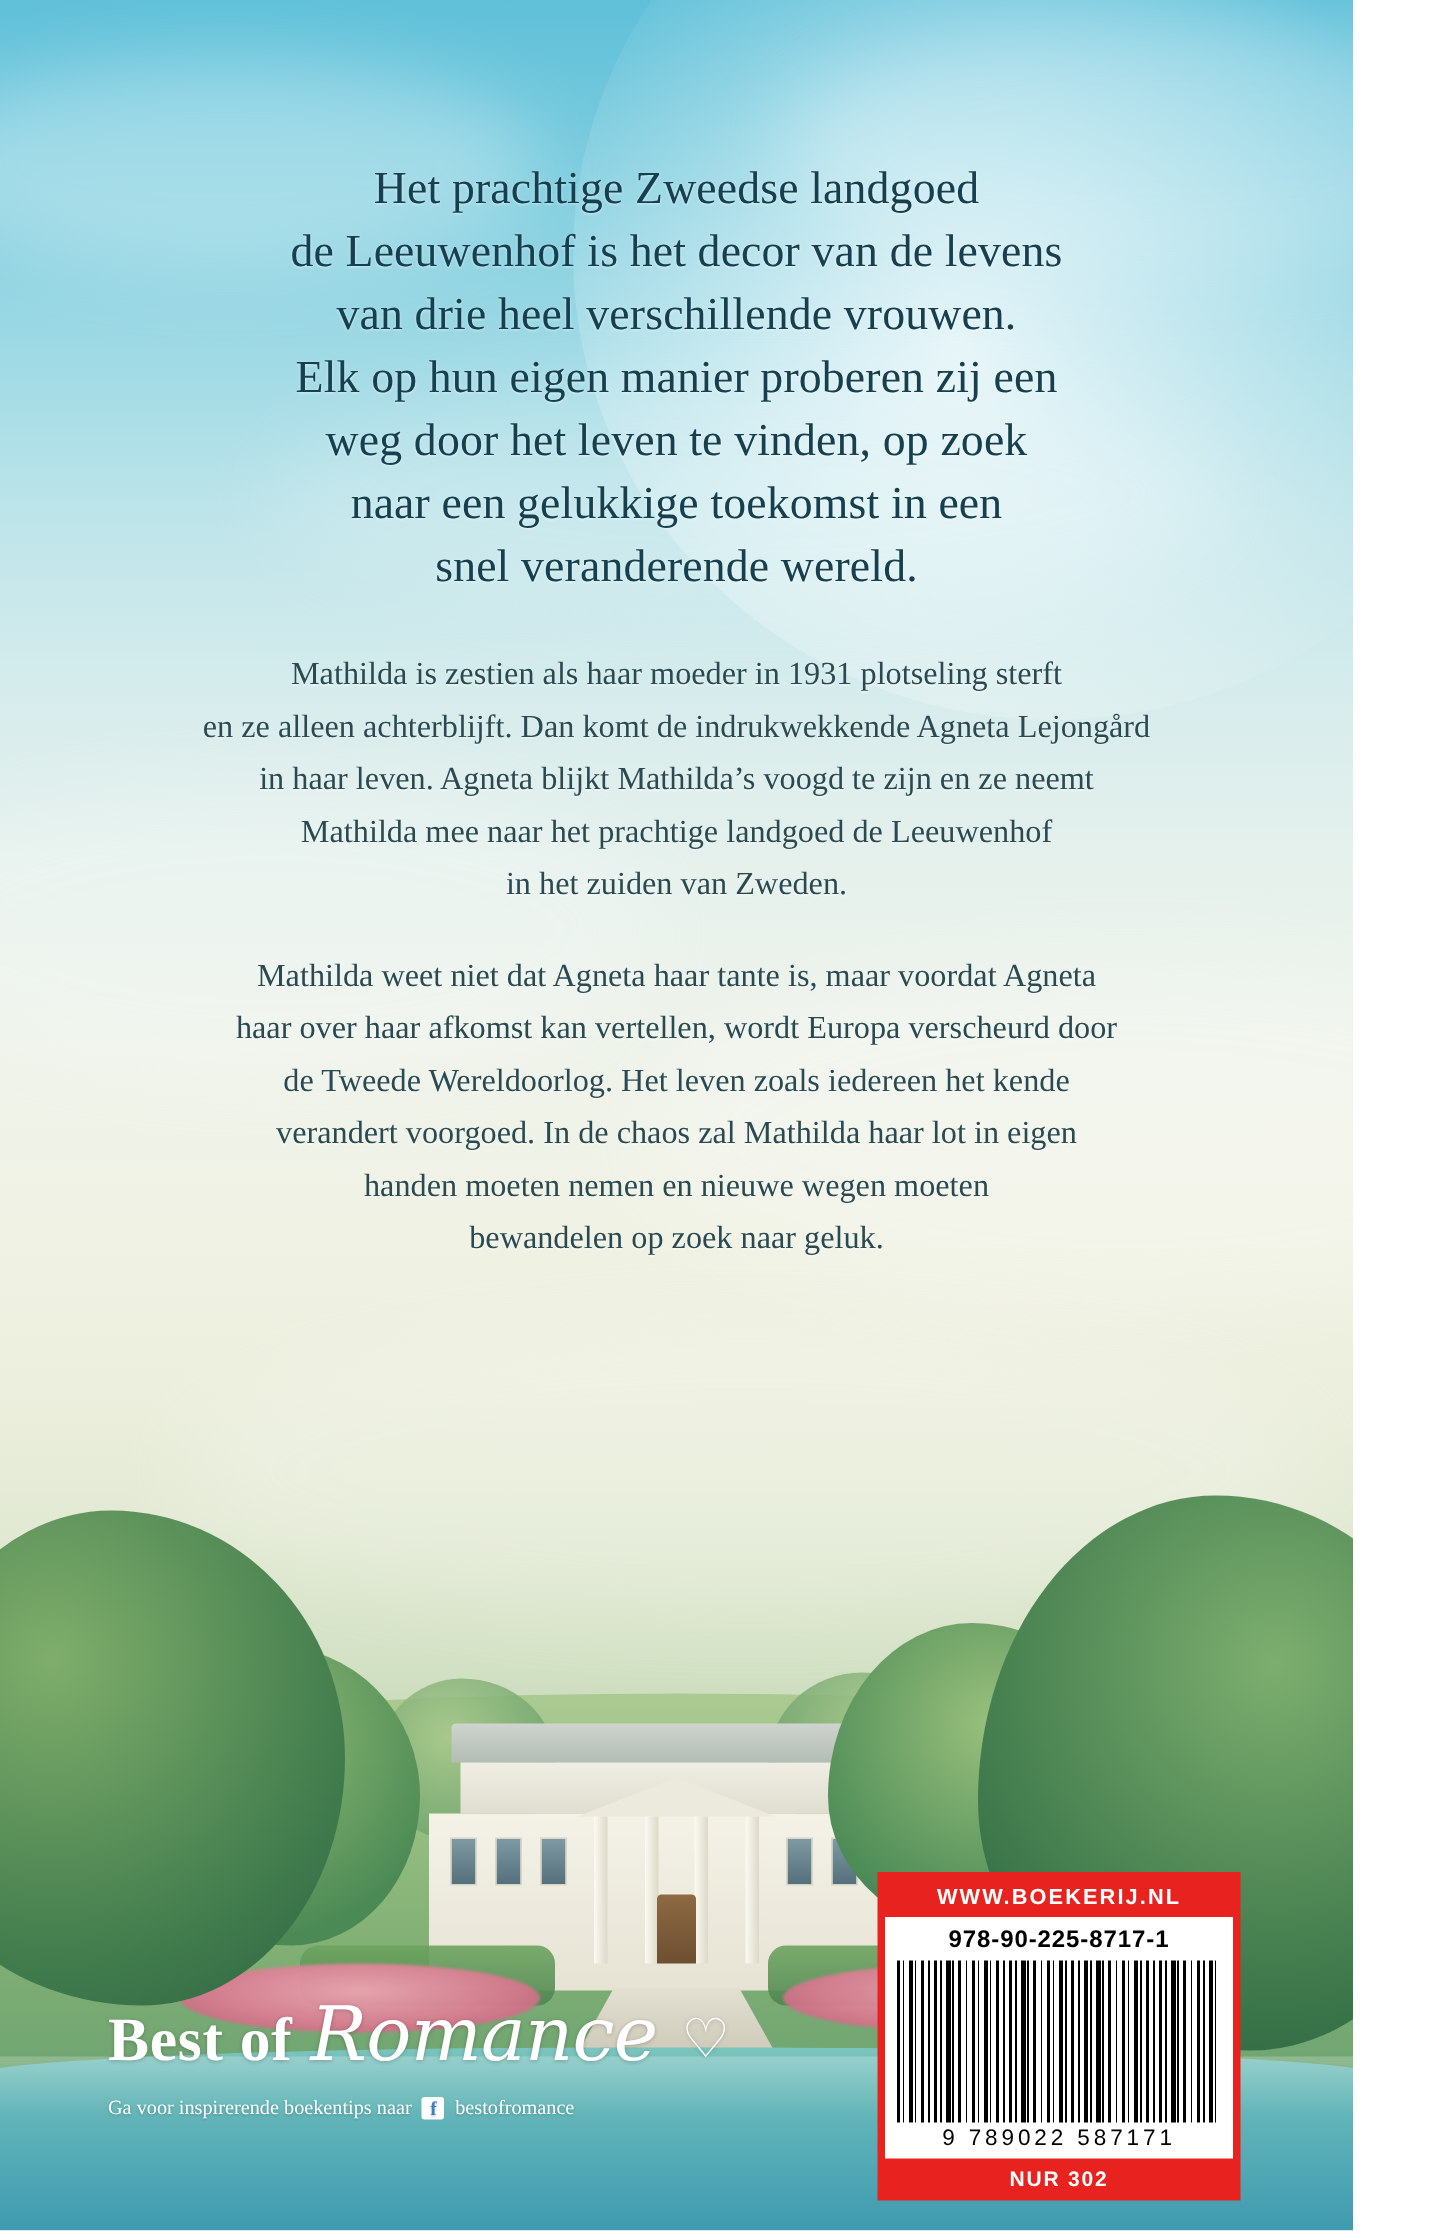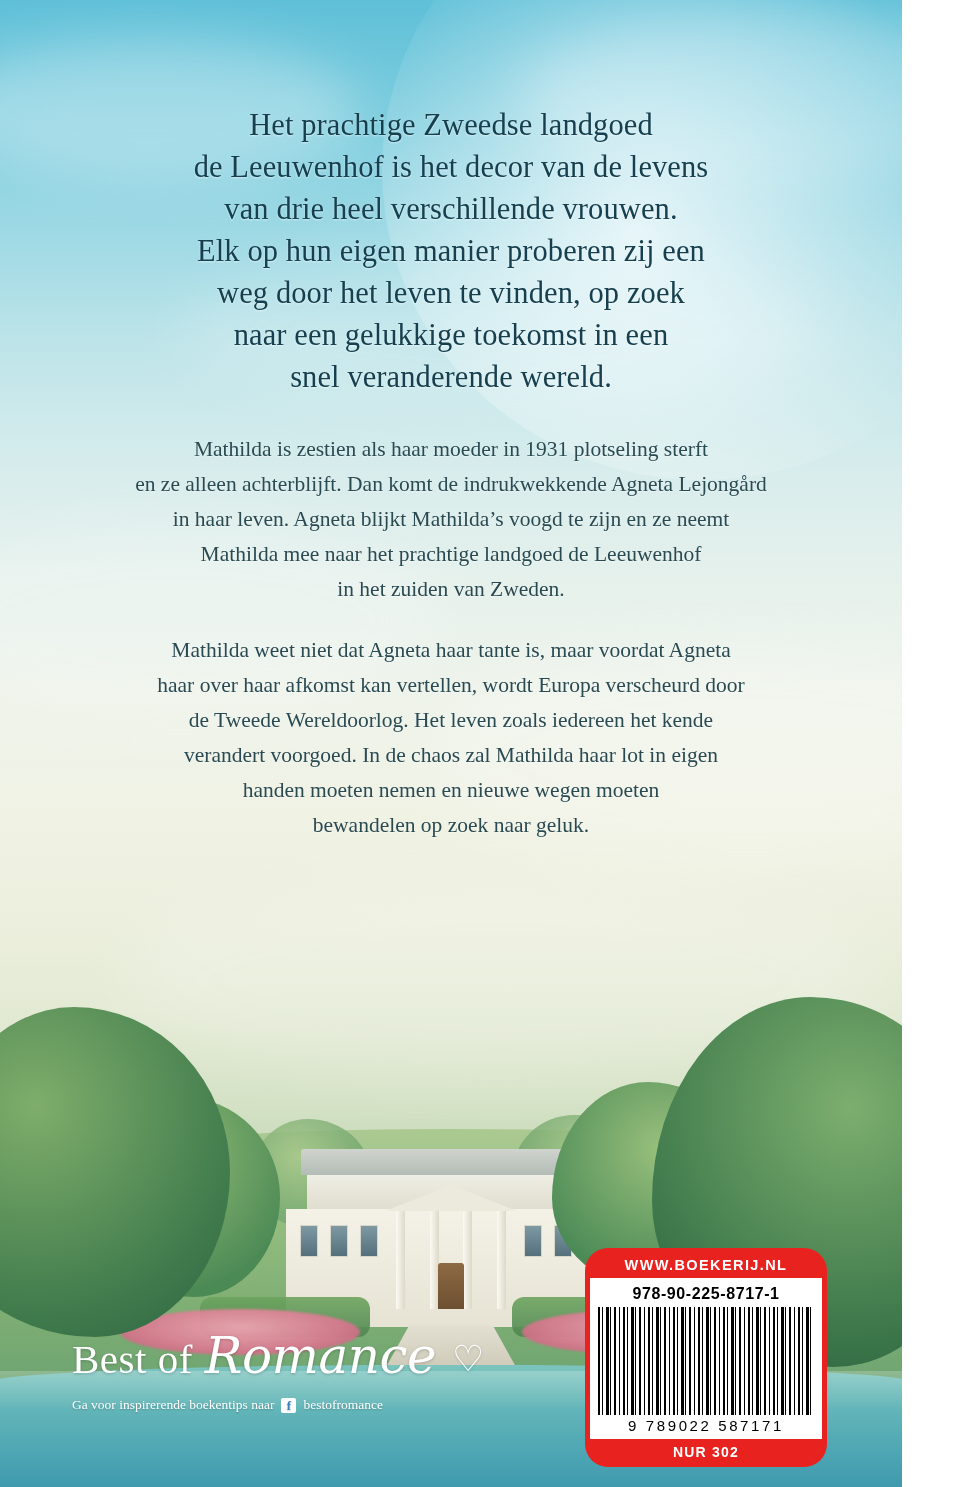--- a/index.html
+++ b/index.html
@@ -247,21 +247,21 @@
     color: #ffffff;
   }
   .bor-line {
     display: flex;
     align-items: flex-end;
     gap: 12px;
     text-shadow: 0 1px 3px rgba(0,0,0,.22);
   }
   .bor-best {
     font-family: "Liberation Serif", serif;
-    font-weight: normal;
+    font-weight: bold;
     font-size: 41px;
     line-height: 44px;
     letter-spacing: .5px;
     text-align: right;
   }
   .bor-romance {
     font-family: "DejaVu Serif", serif;
     font-style: italic;
     font-size: 50px;
     line-height: 50px;
@@ -300,21 +300,20 @@
 
   
   .barcode-block {
     position: absolute;
     right: 75px;
     bottom: 20px;
     width: 242px;
     background: #e8231f;
     padding: 5px 5px 4px 5px;
     box-sizing: border-box;
-    border-radius: 23px;
   }
   .bc-url {
     text-align: center;
     color: #ffffff;
     font-family: "Liberation Sans", sans-serif;
     font-size: 14.5px;
     font-weight: bold;
     letter-spacing: 1.4px;
     padding: 4px 0 5px;
   }

